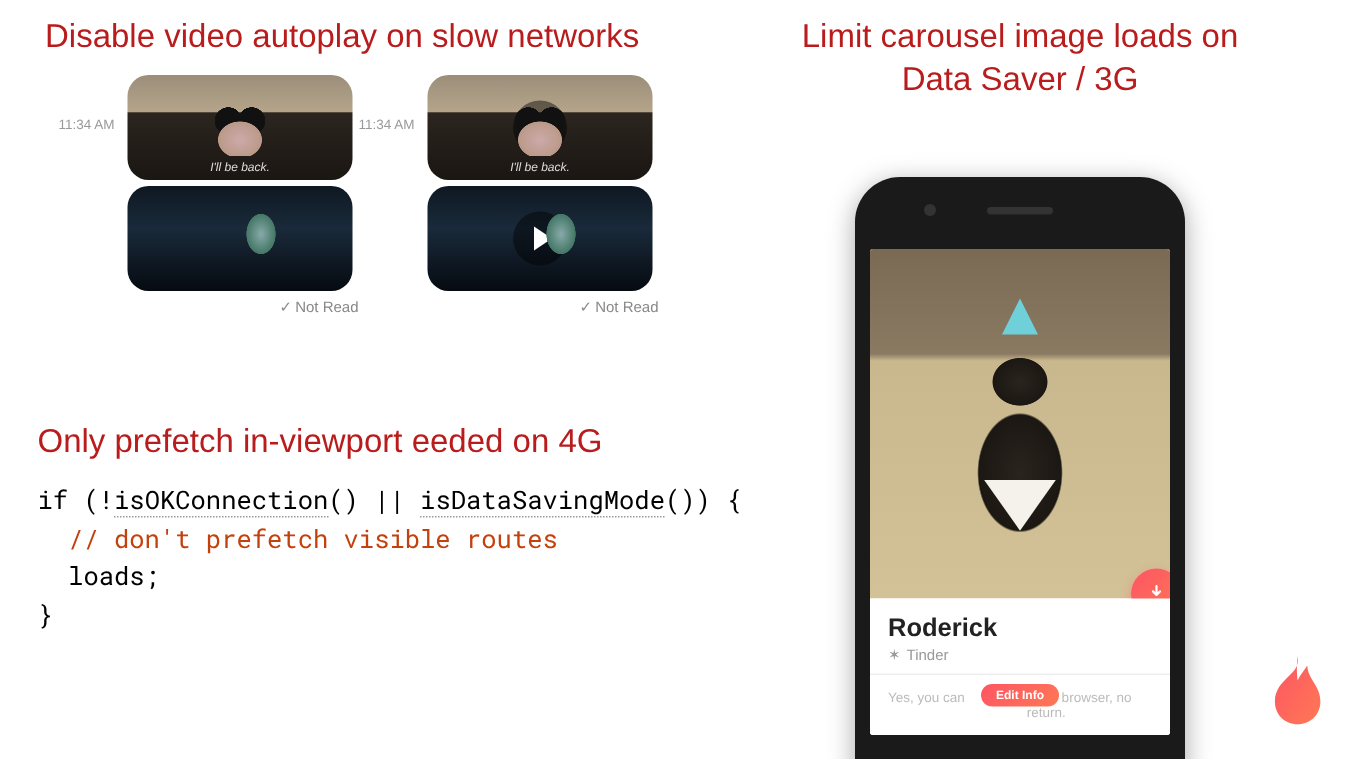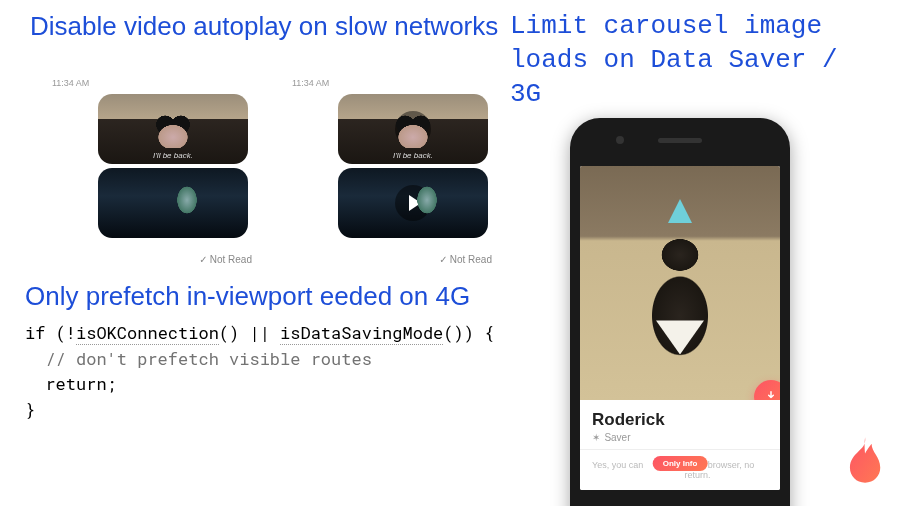--- a/index.html
+++ b/index.html
@@ -5,52 +5,50 @@
   * { box-sizing: border-box; margin: 0; padding: 0; }
   body {
     width: 910px;
     height: 506px;
     background: #fff;
     font-family: 'Google Sans', 'Product Sans', -apple-system, BlinkMacSystemFont, sans-serif;
     position: relative;
     overflow: hidden;
   }
   .heading {
-    color: #1d4ed8;
-    font-size: 26px;
+    color: #b91c1c;
+    font-size: 22px;
     font-weight: 400;
     line-height: 1.3;
   }
   
   .h1 { position: absolute; left: 30px; top: 10px; }
   .chat-compare {
     position: absolute;
-    left: 52px; top: 50px;
+    left: 39px; top: 50px;
     display: flex;
-    gap: 40px;
   }
   .chat-col { width: 200px; }
   .chat-row {
     display: flex;
     align-items: flex-start;
     gap: 6px;
     margin-bottom: 4px;
   }
   .ts { font-size: 9px; color: #999; width: 40px; padding-top: 28px; }
   .msgs { flex: 1; display: flex; flex-direction: column; gap: 4px; }
   .msg {
     width: 150px;
     height: 70px;
     border-radius: 14px;
     position: relative;
     overflow: hidden;
   }
   .msg.arnie {
     background: linear-gradient(180deg, #9b8e7a 0%, #b5a48a 35%, #2c2520 36%, #1a1612 100%);
-    margin-top: 44px;
   }
   .msg.arnie::after {
     
     content:"";
     position:absolute; left:50%; top:18px; transform:translateX(-50%);
     width:52px; height:36px;
     background:
       radial-gradient(ellipse 24px 20px at 50% 70%, #caa 0%, #b98 60%, transparent 62%),
       radial-gradient(circle 10px at 35% 35%, #111 0%, #111 90%, transparent 92%),
       radial-gradient(circle 10px at 65% 35%, #111 0%, #111 90%, transparent 92%);
@@ -76,38 +74,38 @@
   }
   .play::after{
     content:""; display:block;
     border-left:12px solid #fff;
     border-top:8px solid transparent;
     border-bottom:8px solid transparent;
     margin-left:3px;
   }
   .read-status{
     text-align:right; font-size:10px; color:#888;
-    margin-top:16px;
+    margin-top:5px;
   }
   .read-status .check{ color:#888; margin-right:2px; }
 
   .h2 { position:absolute; left:25px; top:280px; }
   .code {
     position:absolute; left:25px; top:320px;
     font-family: 'Roboto Mono', Menlo, Consolas, monospace;
     font-size:17px;
     line-height:1.5;
     white-space:pre;
     color:#000;
   }
   .code .fn-underline { border-bottom:1px dotted #999; }
-  .code .comment { color:#737373; }
+  .code .comment { color:#c2410c; }
 
   
-  .h3 { position:absolute; left:510px; top:10px; text-align:left; width:340px;font-family:Liberation Mono, monospace; }
+  .h3 { position:absolute; left:510px; top:10px; text-align:center; width:340px; }
   .phone {
     position:absolute; left:570px; top:78px;
     width:220px; height:432px;
     background:#1a1a1a;
     border-radius:30px;
     padding:48px 10px 60px;
     box-shadow: 0 4px 18px rgba(0,0,0,.35);
     margin-top: 40px;
   }
   .speaker{ position:absolute; top:20px; left:50%; transform:translateX(-50%); width:44px; height:5px; background:#333; border-radius:3px;}
@@ -215,21 +213,21 @@
     </div>
     <div class="read-status">
       <span class="check">✓</span><span>Not Read</span>
     </div>
   </div>
 </div>
 
 <div class="heading h2">Only prefetch in-viewport eeded on 4G</div>
 <div class="code"><span>if (!</span><span class="fn-underline">isOKConnection</span><span>() || </span><span class="fn-underline">isDataSavingMode</span><span>()) {</span>
 <span class="comment">  // don't prefetch visible routes</span>
-<span>  return;</span>
+<span>  loads;</span>
 <span>}</span></div>
 
 <div class="heading h3">Limit carousel image loads on Data Saver / 3G</div>
 
 <div class="phone">
   <div class="speaker"></div>
   <div class="cam"></div>
   <div class="screen">
     <div class="photo">
       <div class="hat"></div>
@@ -237,27 +235,27 @@
       <div class="fab">
         <svg viewBox="0 0 24 24">
             <path d="M12 3v10m0 0l-4-4m4 4l4-4M5 19h14" stroke="#fff" stroke-width="2.5" fill="none" stroke-linecap="round"></path>
           </svg>
       </div>
     </div>
     <div class="card-info">
       <div class="card-name">Roderick</div>
       <div class="card-sub">
         <span>✶</span>
-        <span>Saver</span>
+        <span>Tinder</span>
       </div>
     </div>
     <div class="card-desc">
       <span>Yes, you can</span>&nbsp;&nbsp;&nbsp;&nbsp;&nbsp;&nbsp;&nbsp;&nbsp;&nbsp;&nbsp;&nbsp;&nbsp;&nbsp;&nbsp;<span>in your browser, no</span><br>
       &nbsp;&nbsp;&nbsp;&nbsp;&nbsp;&nbsp;&nbsp;&nbsp;&nbsp;&nbsp;&nbsp;&nbsp;&nbsp;&nbsp;&nbsp;&nbsp;&nbsp;&nbsp;&nbsp;&nbsp;&nbsp;&nbsp;&nbsp;&nbsp;&nbsp;&nbsp;&nbsp;&nbsp;&nbsp;&nbsp;&nbsp;&nbsp;&nbsp;&nbsp;&nbsp;&nbsp;&nbsp;<span>return.</span>
-      <div class="pill">Only Info</div>
+      <div class="pill">Edit Info</div>
     </div>
   </div>
   <div class="homebtn"></div>
 </div>
 
 <div class="tinder-logo">
   <svg viewBox="0 0 48 48">
     <defs>
       <linearGradient id="fl" x1="0" y1="0" x2="1" y2="1">
         <stop offset="0%" stop-color="#fd5564"></stop>

